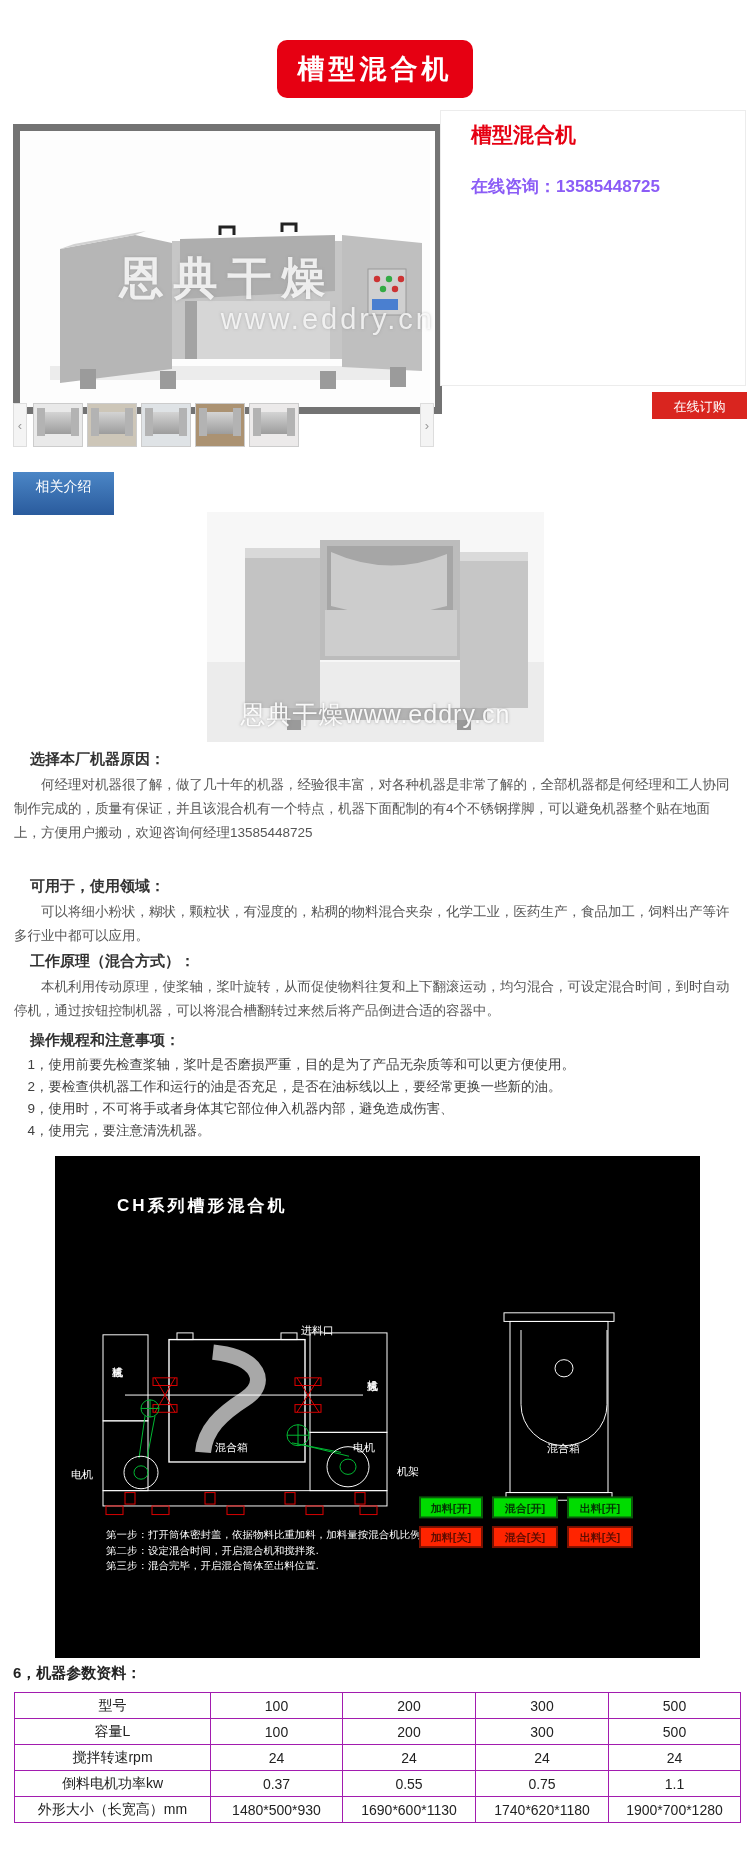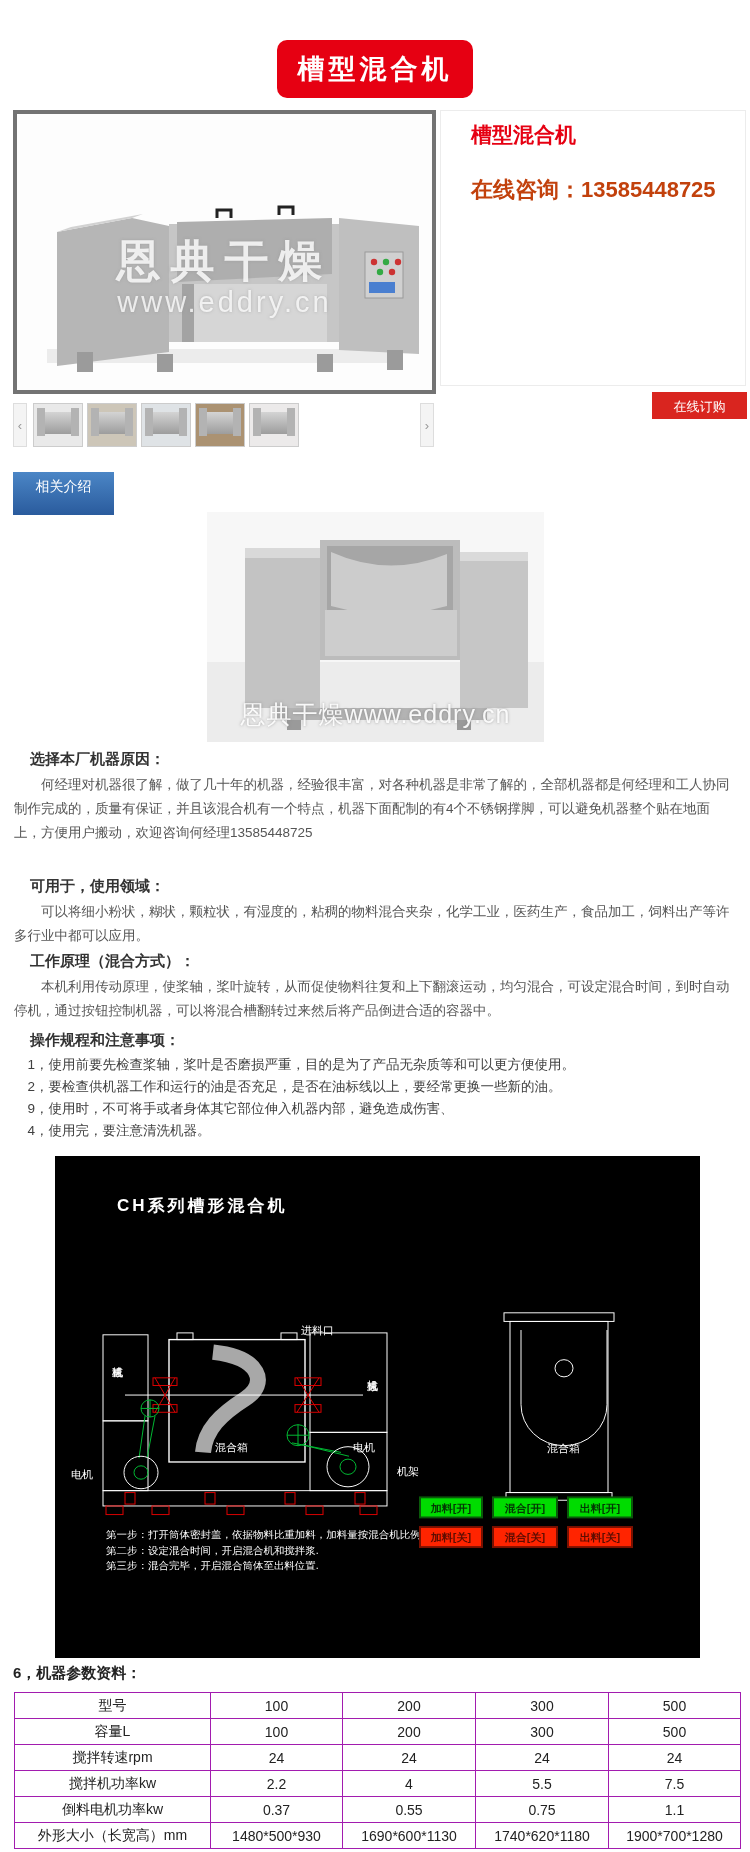--- a/index.html
+++ b/index.html
@@ -5,32 +5,32 @@
   html,body{margin:0;padding:0;background:#fff;}
   #page{position:relative;width:750px;height:1852px;background:#fff;overflow:hidden;
         font-family:"Liberation Sans","DejaVu Sans",sans-serif;}
 
   
   .banner{position:absolute;left:277px;top:40px;width:196px;height:58px;background:#e60012;
           border-radius:10px;color:#fff;font-size:27px;font-weight:bold;letter-spacing:4px;
           text-align:center;line-height:58px;}
 
   
-  .main-image{position:absolute;left:13px;top:110px;width:415px;height:276px;border:4px solid #737373;
+  .main-image{position:absolute;left:13px;top:124px;width:415px;height:276px;border:7px solid #737373;
               background:#14532d;overflow:hidden;}
   .wm1{position:absolute;left:0;top:118px;width:100%;text-align:center;font-size:44px;font-weight:bold;
        color:rgba(255,255,255,.82);letter-spacing:10px;text-shadow:0 0 3px rgba(140,140,140,.5);}
-  .wm2{position:absolute;left:0;top:172px;width:100%;text-align:center;font-size:29px;
+  .wm2{position:absolute;left:0;top:172px;width:100%;text-align:right;font-size:29px;
        color:rgba(255,255,255,.78);letter-spacing:3px;text-shadow:0 0 3px rgba(140,140,140,.5);}
 
   
   .right-panel{position:absolute;left:440px;top:110px;width:306px;height:276px;border:1px solid #ececec;
                background:#fff;box-sizing:border-box;}
   .p-title{position:absolute;left:30px;top:10px;font-size:21px;font-weight:bold;color:#e60012;}
-  .p-phone{position:absolute;left:30px;top:64px;font-size:22px;font-weight:bold;color:#c2410c;}
+  .p-phone{position:absolute;left:30px;top:64px;font-size:17px;font-weight:bold;color:#8b5cf6;}
   .order-btn{position:absolute;left:652px;top:392px;width:95px;height:27px;background:#d9251f;border:0;
              color:#fff;font-size:13px;text-align:center;line-height:27px;cursor:pointer;
              font-family:"Liberation Sans","DejaVu Sans",sans-serif;}
 
   
   .thumb-arrow{position:absolute;top:403px;width:14px;height:44px;background:#f4f4f4;border:1px solid #ddd;
                color:#999;font-size:13px;text-align:center;line-height:44px;box-sizing:border-box;cursor:pointer;}
   .ta-left{left:13px;} .ta-right{left:420px;}
   .thumb{position:absolute;top:403px;width:50px;height:44px;border:1px solid #ccc;background:#fff;
          box-sizing:border-box;cursor:pointer;}
@@ -285,27 +285,20 @@
         <td>500</td>
       </tr>
       <tr>
         <td>搅拌转速rpm</td>
         <td>24</td>
         <td>24</td>
         <td>24</td>
         <td>24</td>
       </tr>
       <tr>
-        <td>搅拌机功率kw</td>
-        <td>2.2</td>
-        <td>4</td>
-        <td>5.5</td>
-        <td>7.5</td>
-      </tr>
-      <tr>
         <td>倒料电机功率kw</td>
         <td>0.37</td>
         <td>0.55</td>
         <td>0.75</td>
         <td>1.1</td>
       </tr>
       <tr>
         <td>外形大小（长宽高）mm</td>
         <td>1480*500*930</td>
         <td>1690*600*1130</td>

